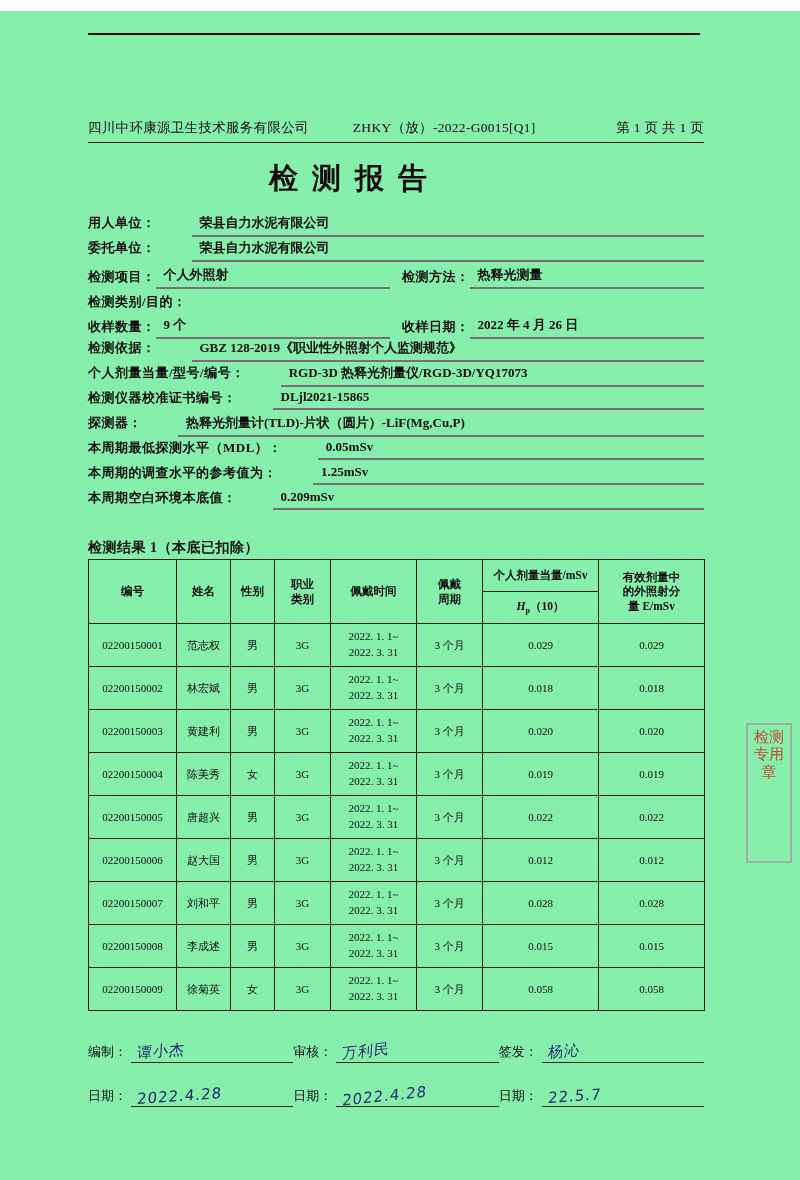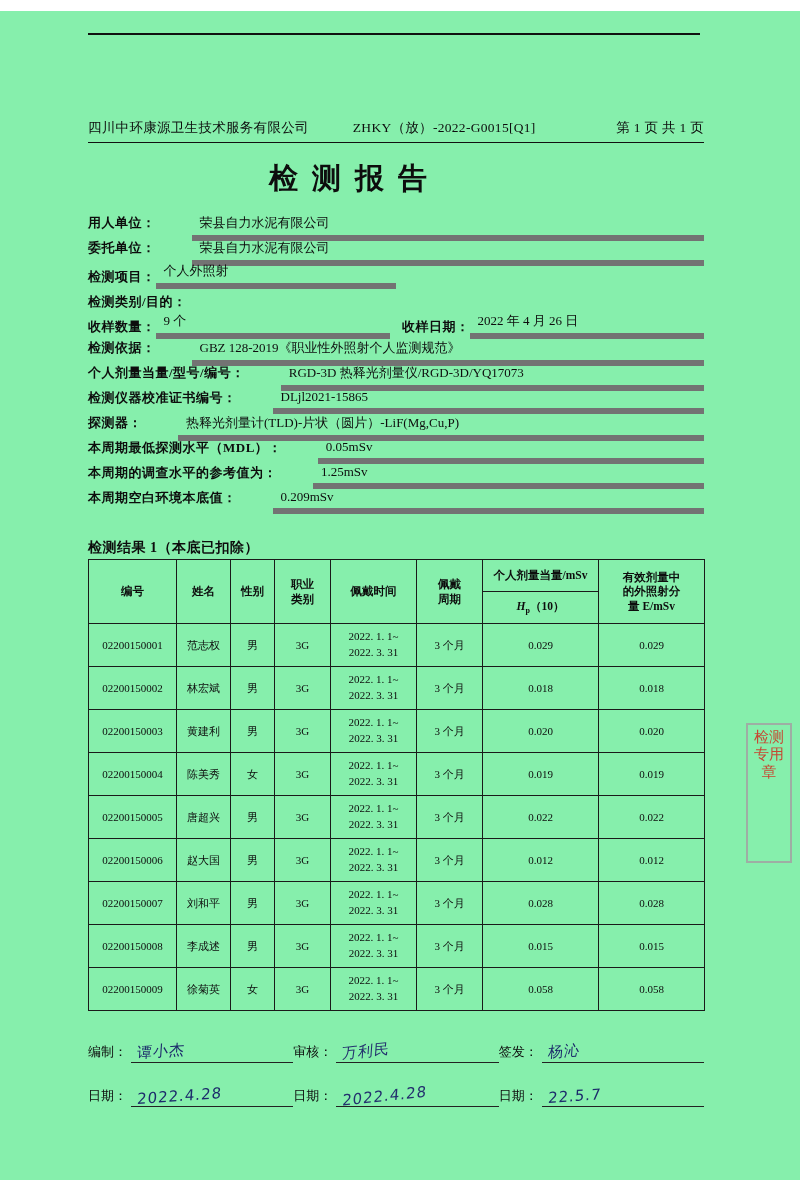--- a/index.html
+++ b/index.html
@@ -80,23 +80,23 @@
     gap: 36px;
   }
   .lbl {
     font-weight: bold;
     white-space: nowrap;
     letter-spacing: 0.5px;
     padding-bottom: 3px;
   }
   .val {
     flex: 1;
-    border-bottom: 6px solid #737373;
+    border-bottom: 2px solid #737373;
     padding: 0 0 3px 8px;
-    font-weight: normal;
+    font-weight: bold;
     white-space: nowrap;
     overflow: hidden;
   }
   .half { display: flex; align-items: flex-end; width: 50%; }
   .half .val { flex: 1; }
   .row2 { display: flex; height: 25px; }
   .row2 > .half:first-child { padding-right: 12px; }
 
   
   .res-title {
@@ -232,20 +232,24 @@
     <div class="info-row">
       <span class="lbl">委托单位：</span>
       <span class="val">荣县自力水泥有限公司</span>
     </div>
 
     <div class="row2">
       <div class="half">
         <span class="lbl">检测项目：</span>
         <span class="val">个人外照射</span>
       </div>
+      <div class="half">
+        <span class="lbl">检测方法：</span>
+        <span class="val">热释光测量</span>
+      </div>
     </div>
 
     <div class="row2">
       <div class="half">
         <span class="lbl">检测类别/目的：</span>
       </div>
     </div>
 
     <div class="row2">
       <div class="half">

